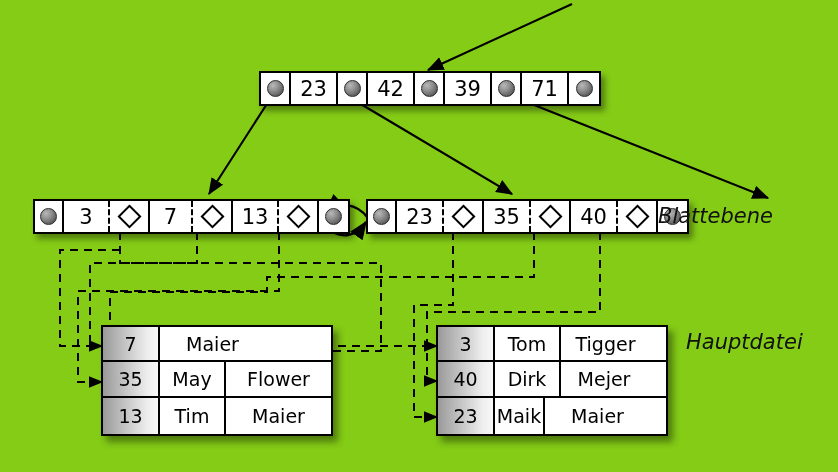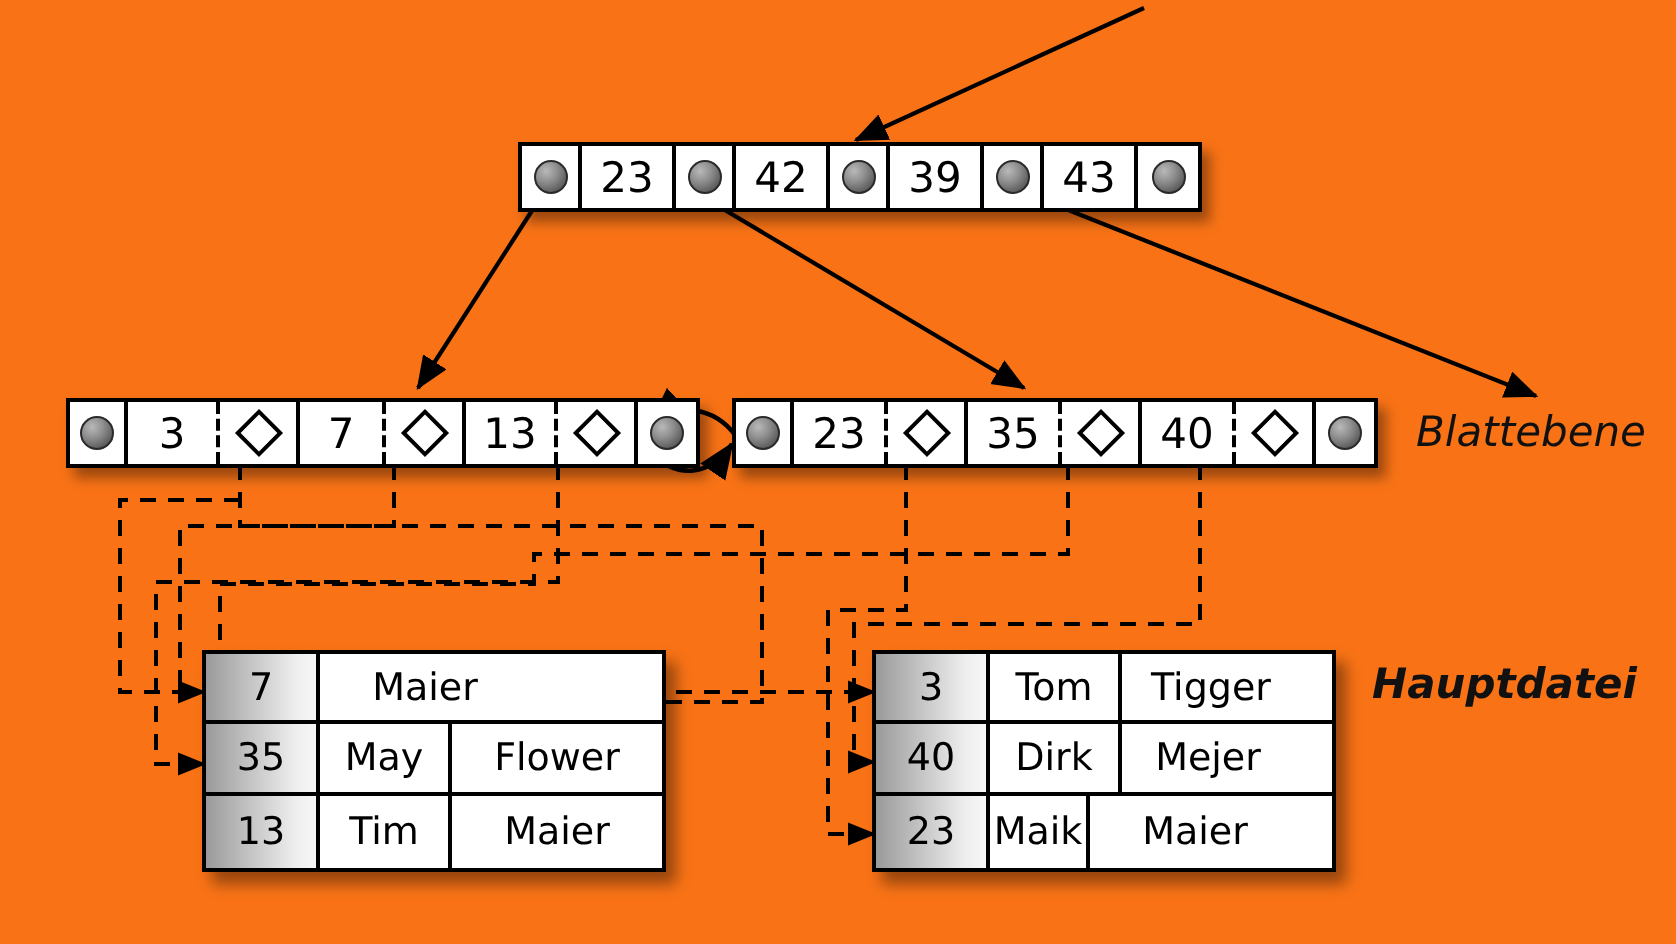--- a/index.html
+++ b/index.html
@@ -4,21 +4,21 @@
 <style>
   html, body {
     margin: 0;
     padding: 0;
     background: #f7f7f5;
   }
   #canvas {
     position: relative;
     width: 838px;
     height: 472px;
-    background: #f97316;
+    background: #84cc16;
     font-family: "DejaVu Sans", sans-serif;
     overflow: hidden;
   }
   #wires {
     position: absolute;
     left: 0; top: 0;
     width: 838px; height: 472px;
     pointer-events: none;
   }
 
@@ -159,21 +159,21 @@
       <span class="ball"></span>
     </div>
     <div class="cell key" style="width:47px">42</div>
     <div class="cell ptr" style="width:30px">
       <span class="ball"></span>
     </div>
     <div class="cell key" style="width:47px">39</div>
     <div class="cell ptr" style="width:30px">
       <span class="ball"></span>
     </div>
-    <div class="cell key" style="width:47px">43</div>
+    <div class="cell key" style="width:47px">71</div>
     <div class="cell ptr" style="width:30px">
       <span class="ball"></span>
     </div>
   </div>
 
   <div class="node" id="leaf-left" style="left:33px; top:199px; height:35px;">
     <div class="cell ptr" style="width:29px">
       <span class="ball"></span>
     </div>
     <div class="cell key dashsep" style="width:46px">3</div>
@@ -242,16 +242,16 @@
       <div class="tcell" style="width:66px">Dirk</div>
       <div class="tcell" style="width:86px">Mejer</div>
     </div>
     <div class="trow" style="height:36px;">
       <div class="tcell keycol" style="width:57px">23</div>
       <div class="tcell" style="width:50px">Maik</div>
       <div class="tcell" style="width:105px">Maier</div>
     </div>
   </div>
 
-  <div class="caption" style="left:708px; top:204px;">Blattebene</div>
-  <div class="caption" style="left:686px; top:330px;font-weight:bold;">Hauptdatei</div>
+  <div class="caption" style="left:658px; top:204px;">Blattebene</div>
+  <div class="caption" style="left:686px; top:330px;">Hauptdatei</div>
 
 </div>
 
 </body></html>

